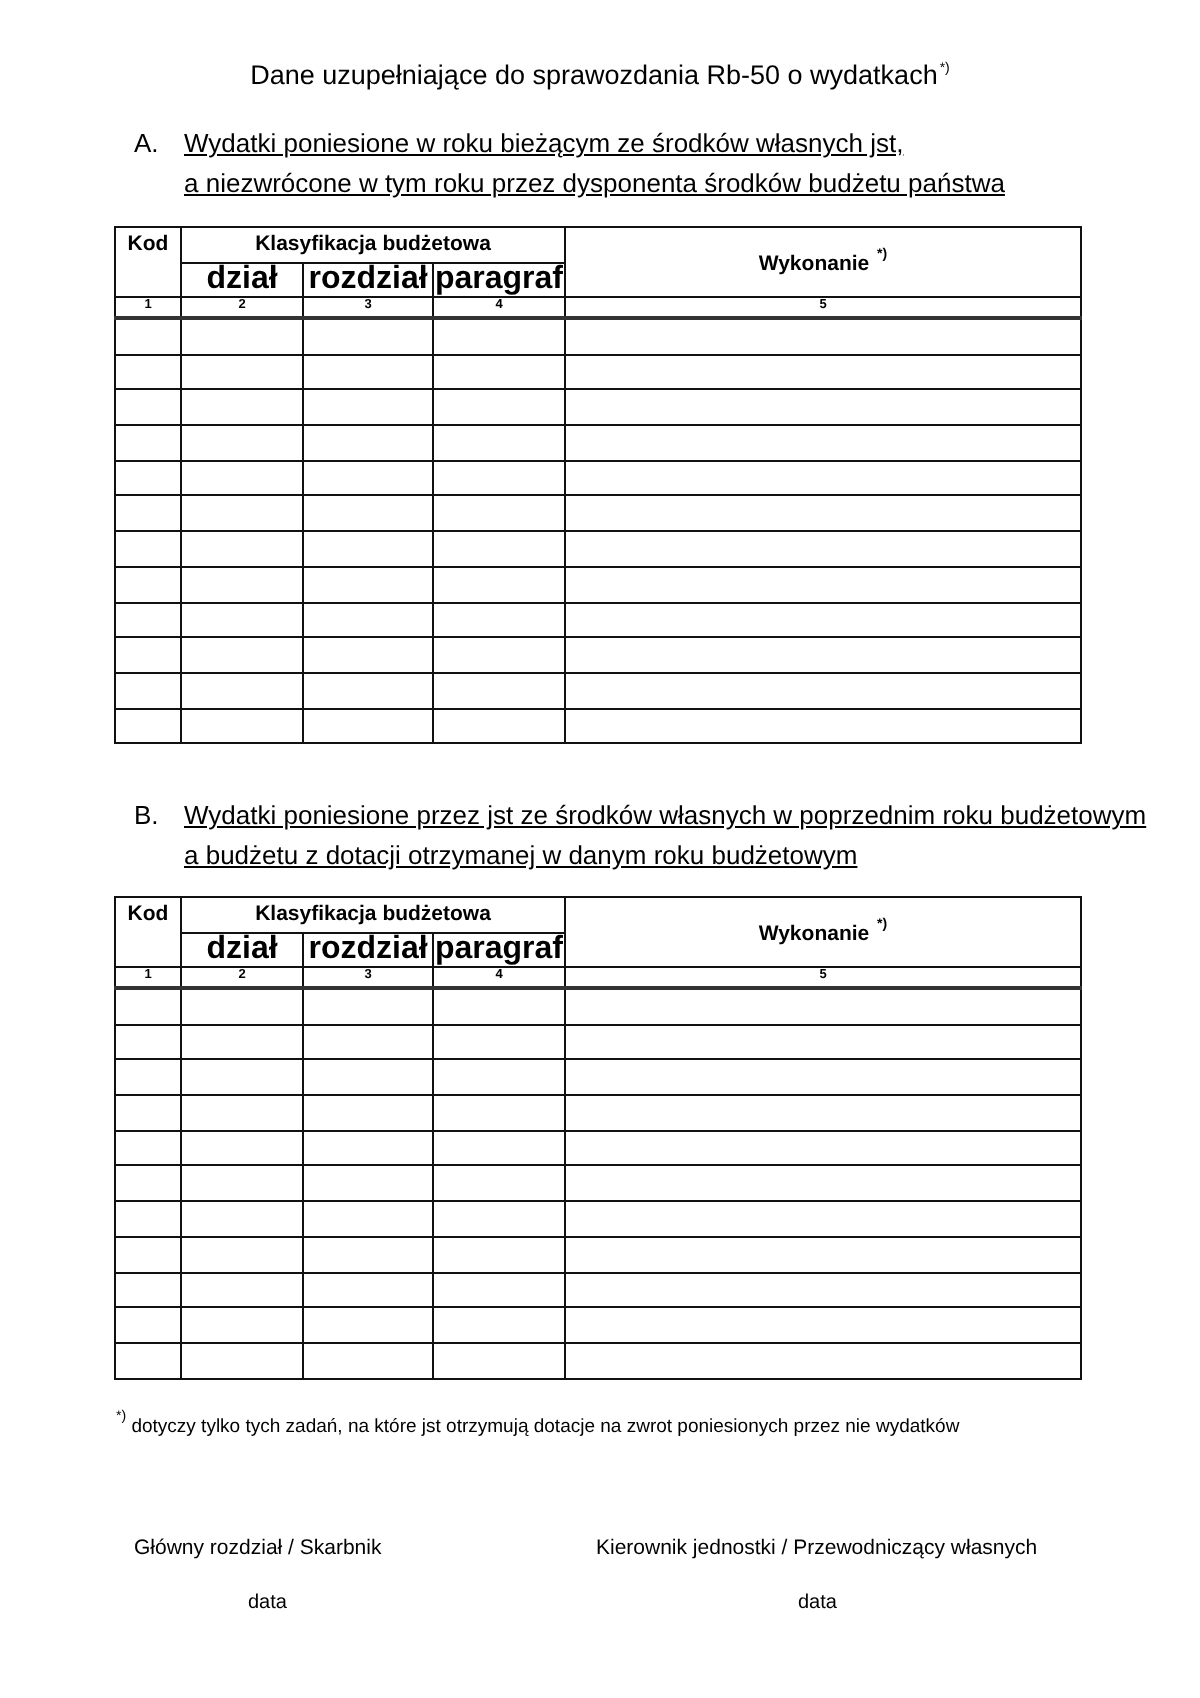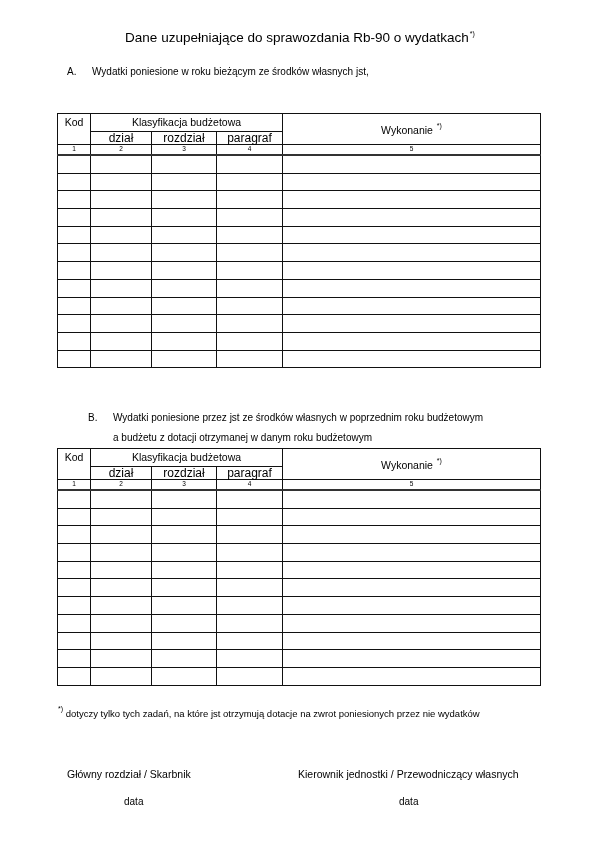--- a/index.html
+++ b/index.html
@@ -6,52 +6,54 @@
     body {
       width: 600px; height: 849px; position: relative; overflow: hidden;
       font-family: "Liberation Sans", sans-serif; color: #000;
     }
     .abs { position: absolute; }
     .title {
       left: 0; width: 600px; top: 30px; text-align: center;
       font-size: 13.5px; white-space: nowrap;
     }
     sup.note { font-size: 7px; vertical-align: 6px; margin-left: 1px; }
-    .section-head { font-size: 10px; white-space: nowrap; line-height: 20px; }
+    .section-head { font-size: 13px; white-space: nowrap; line-height: 20px; text-decoration: underline; }
     .section-letter { display: inline-block; width: 25px; }
     .section-indent { padding-left: 25px; }
     table.form {
       position: absolute; left: 57px; width: 483px;
       border-collapse: collapse; table-layout: fixed;
       border: 1.5px solid #222;
+      font-weight: bold;
     }
     table.form td {
       border: 1px solid #111; padding: 0; text-align: center;
       font-size: 10px; line-height: 1;
     }
     table.form td.hdr { font-size: 10.5px; }
     table.form tr.r1 td { height: 17px; }
-    table.form tr.r2 td { height: 12px; font-size: 12px; }
+    table.form tr.r2 td { height: 12px; font-size: 16px; }
     table.form tr.nums td { height: 9px; font-size: 6.5px; border-bottom: 2px solid #333; }
     table.form tr.data td { height: 16.7px; }
     table.form tr.data { border-top: 1.5px solid #444; }
     td.wyk { vertical-align: middle; }
     .footnote { left: 57px; top: 705px; font-size: 9.5px; white-space: nowrap; }
     .sig { font-size: 10.5px; white-space: nowrap; }
     .data-label { font-size: 10px; white-space: nowrap; }
   </style>
 </head>
 <body>
 
 <div class="abs title">
-  <span>Dane uzupełniające do sprawozdania Rb-90 o wydatkach</span><sup class="note">*)</sup>
+  <span>Dane uzupełniające do sprawozdania Rb-50 o wydatkach</span><sup class="note">*)</sup>
 </div>
 
 <div class="abs section-head" style="left:67px; top:62px;">
   <div><span class="section-letter">A.</span><span>Wydatki poniesione w roku bieżącym ze środków własnych jst,</span></div>
+  <div class="section-indent">a niezwrócone w tym roku przez dysponenta środków budżetu państwa</div>
 </div>
 
 <table class="form" id="table-a" style="top:113px;">
   <colgroup>
     <col style="width:33px">
       <col style="width:61px">
       <col style="width:65px">
       <col style="width:66px">
       <col style="width:258px">
   </colgroup>
@@ -155,21 +157,21 @@
       <tr class="data">
         <td></td>
         <td></td>
         <td></td>
         <td></td>
         <td></td>
       </tr>
     </tbody>
 </table>
 
-<div class="abs section-head" style="left:67px; top:408px;margin-left:21px;">
+<div class="abs section-head" style="left:67px; top:398px;">
   <div><span class="section-letter">B.</span><span>Wydatki poniesione przez jst ze środków własnych w poprzednim roku budżetowym</span></div>
   <div class="section-indent">a budżetu z dotacji otrzymanej w danym roku budżetowym</div>
 </div>
 
 <table class="form" id="table-b" style="top:448px;">
   <colgroup>
     <col style="width:33px">
       <col style="width:61px">
       <col style="width:65px">
       <col style="width:66px">

